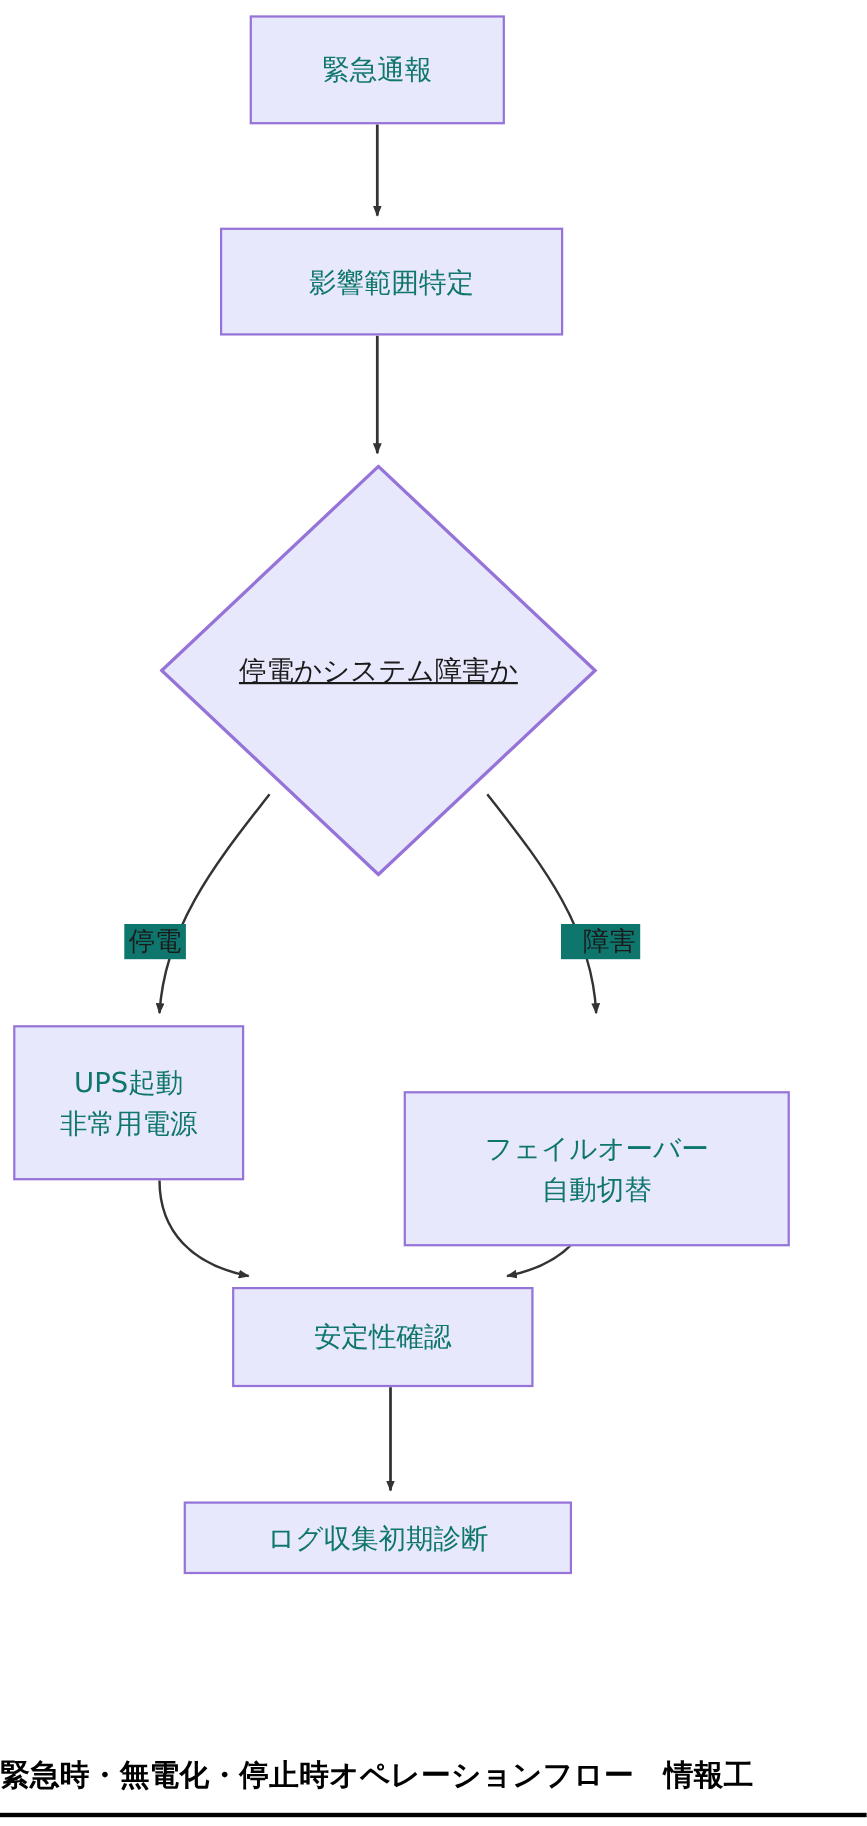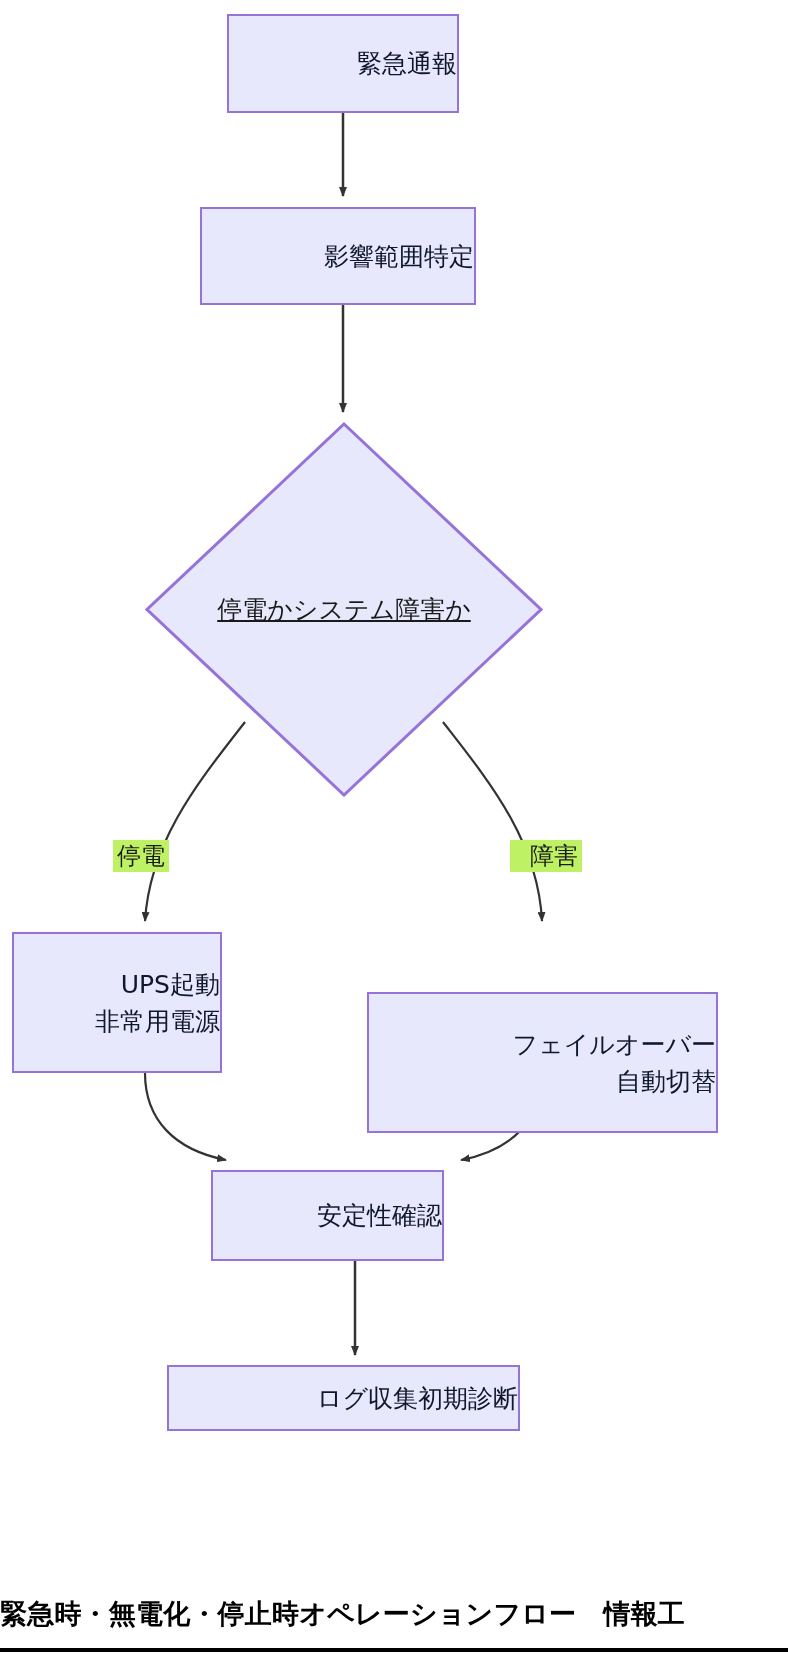--- a/index.html
+++ b/index.html
@@ -24,34 +24,34 @@
   }
 
   
   .node {
     position: absolute;
     box-sizing: border-box;
     background: #e8e8fc;
     border: 2px solid #9673d8;
     display: flex;
     flex-direction: column;
-    align-items: flex-end;
+    align-items: center;
     justify-content: center;
-    color: #0f172a;
+    color: #0f766e;
     font-size: 25px;
     line-height: 1.48;
     text-align: center;
     white-space: nowrap;
   }
 
   #node-start    { left: 227px; top: 14px;   width: 232px; height: 99px; }
-  #node-scope    { left: 200px; top: 207px;  width: 276px; height: 98px; }
+  #node-scope    { left: 200px; top: 207px;  width: 312px; height: 98px; }
   #node-ups      { left: 12px;  top: 932px;  width: 210px; height: 141px; }
   #node-failover { left: 367px; top: 956px;  width: 351px; height: 141px; margin-top: 36px; }
-  #node-stable   { left: 211px; top: 1170px; width: 233px; height: 91px; }
+  #node-stable   { left: 211px; top: 1170px; width: 274px; height: 91px; }
   #node-log      { left: 167px; top: 1365px; width: 353px; height: 66px; }
 
   .node .line { display: block; }
 
   
   #node-decision {
     position: absolute;
     left: 145px;
     top: 422px;
     width: 398px;
@@ -74,21 +74,21 @@
     justify-content: center;
     color: #1a1a1a;
     font-size: 25px;
     white-space: nowrap;
     text-decoration: underline;
   }
 
   
   .edge-label {
     position: absolute;
-    background: #bef264;
+    background: #0f766e;
     color: #1a1a1a;
     font-size: 24px;
     line-height: 1.25;
     padding: 1px 4px;
     white-space: nowrap;
   }
   #edge-label-blackout { left: 113px; top: 840px; }
   #edge-label-failure  { left: 510px; top: 840px; padding-left: 20px; }
 
   

